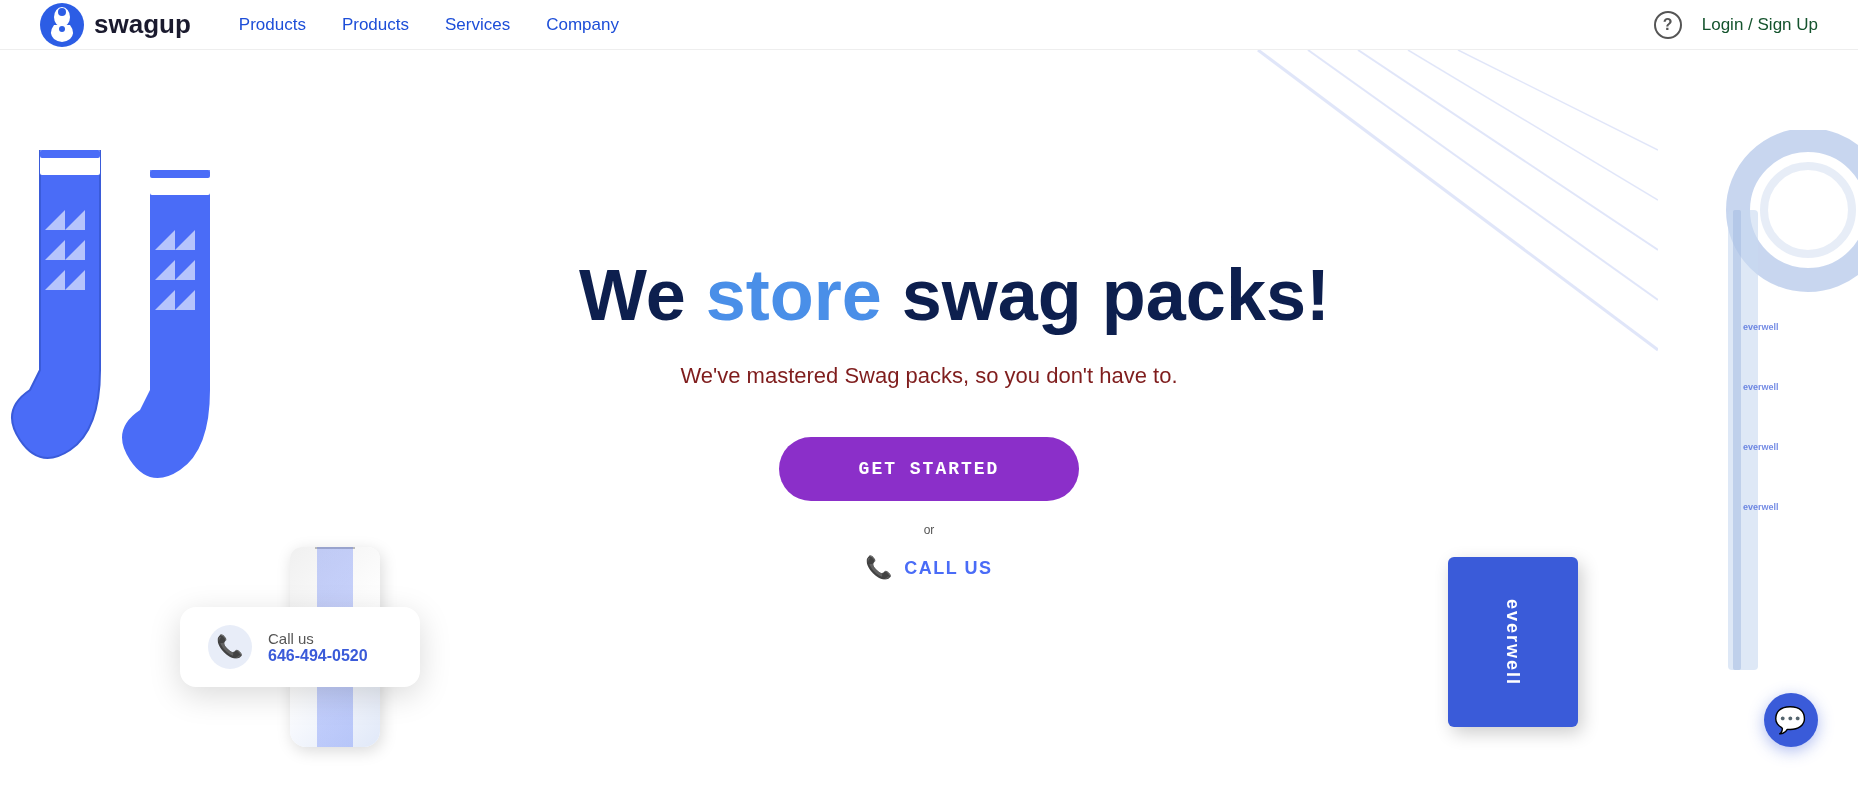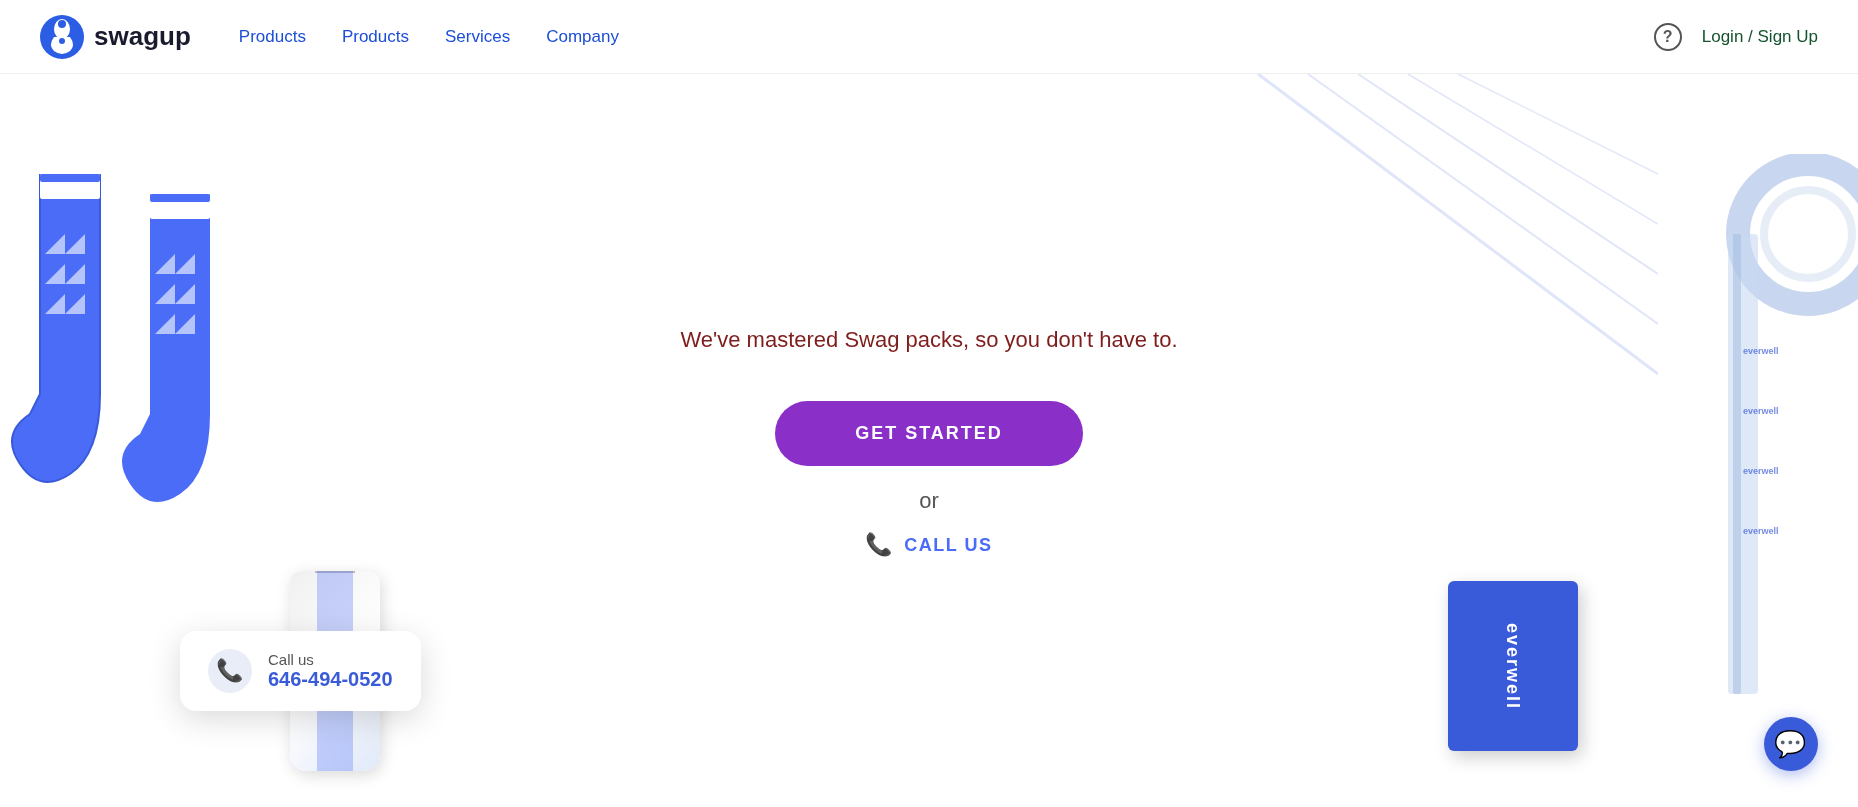--- a/index.html
+++ b/index.html
@@ -4,21 +4,21 @@
   <style>
     * { margin: 0; padding: 0; box-sizing: border-box; }
     body { font-family: 'Helvetica Neue', Arial, sans-serif; background: #fff; overflow-x: hidden; width: 1858px; height: 807px; position: relative; }
 
     
     header {
       display: flex;
       align-items: center;
       justify-content: space-between;
       padding: 0 40px;
-      height: 74px;
+      height: 50px;
       border-bottom: 1px solid #eee;
       position: relative;
       z-index: 10;
       background: #fff;
       gap: 36px;
     }
     .header-left {
       display: flex;
       align-items: center;
       gap: 48px;
@@ -115,23 +115,24 @@
       color: #fff;
       font-size: 18px;
       font-weight: 700;
       letter-spacing: 2px;
       padding: 22px 80px;
       border-radius: 50px;
       border: none;
       cursor: pointer;
       text-transform: uppercase;
       margin-bottom: 22px;
+      font-family: Liberation Mono, monospace;
     }
     .or-text {
-      font-size: 22px;
+      font-size: 12px;
       color: #555;
       margin-bottom: 18px;
     }
     .call-us-link {
       display: flex;
       align-items: center;
       justify-content: center;
       gap: 10px;
       color: #4a6cf7;
       font-size: 18px;
@@ -167,21 +168,21 @@
       border-radius: 50%;
       background: #e8edf8;
       display: flex;
       align-items: center;
       justify-content: center;
       font-size: 22px;
       color: #4a6cf7;
     }
     .tooltip-text { display: flex; flex-direction: column; }
     .tooltip-label { font-size: 15px; color: #555; }
-    .tooltip-number { font-size: 20px; font-weight: 700; color: #3a5bd9; }
+    .tooltip-number { font-size: 16px; font-weight: 700; color: #3a5bd9; }
 
     
     
     .product-left {
       position: absolute;
       left: 0;
       top: 80px;
       width: 280px;
       height: 620px;
       z-index: 3;
@@ -366,20 +367,21 @@
   <div class="product-bottle">
     <div class="bottle-shape">
       <div class="bottle-cap"></div>
 
       <div style="position:absolute;left:0;top:0;width:100%;height:100%;background:linear-gradient(90deg, transparent 30%, rgba(74,108,247,0.3) 30%, rgba(74,108,247,0.3) 70%, transparent 70%);"></div>
       <span class="bottle-label">everwell</span>
     </div>
   </div>
 
   <div class="hero-center">
+    <h1 class="hero-title"><span>We </span><span class="highlight">store</span><span> swag packs!</span></h1>
     <p class="hero-subtitle">We've mastered Swag packs, so you don't have to.</p>
     <button class="btn-get-started">GET STARTED</button>
     <p class="or-text">or</p>
     <a href="#" class="call-us-link">
       <span class="phone-icon">📞</span>
       <span>CALL US</span>
     </a>
   </div>
 
   <div class="notebook">

